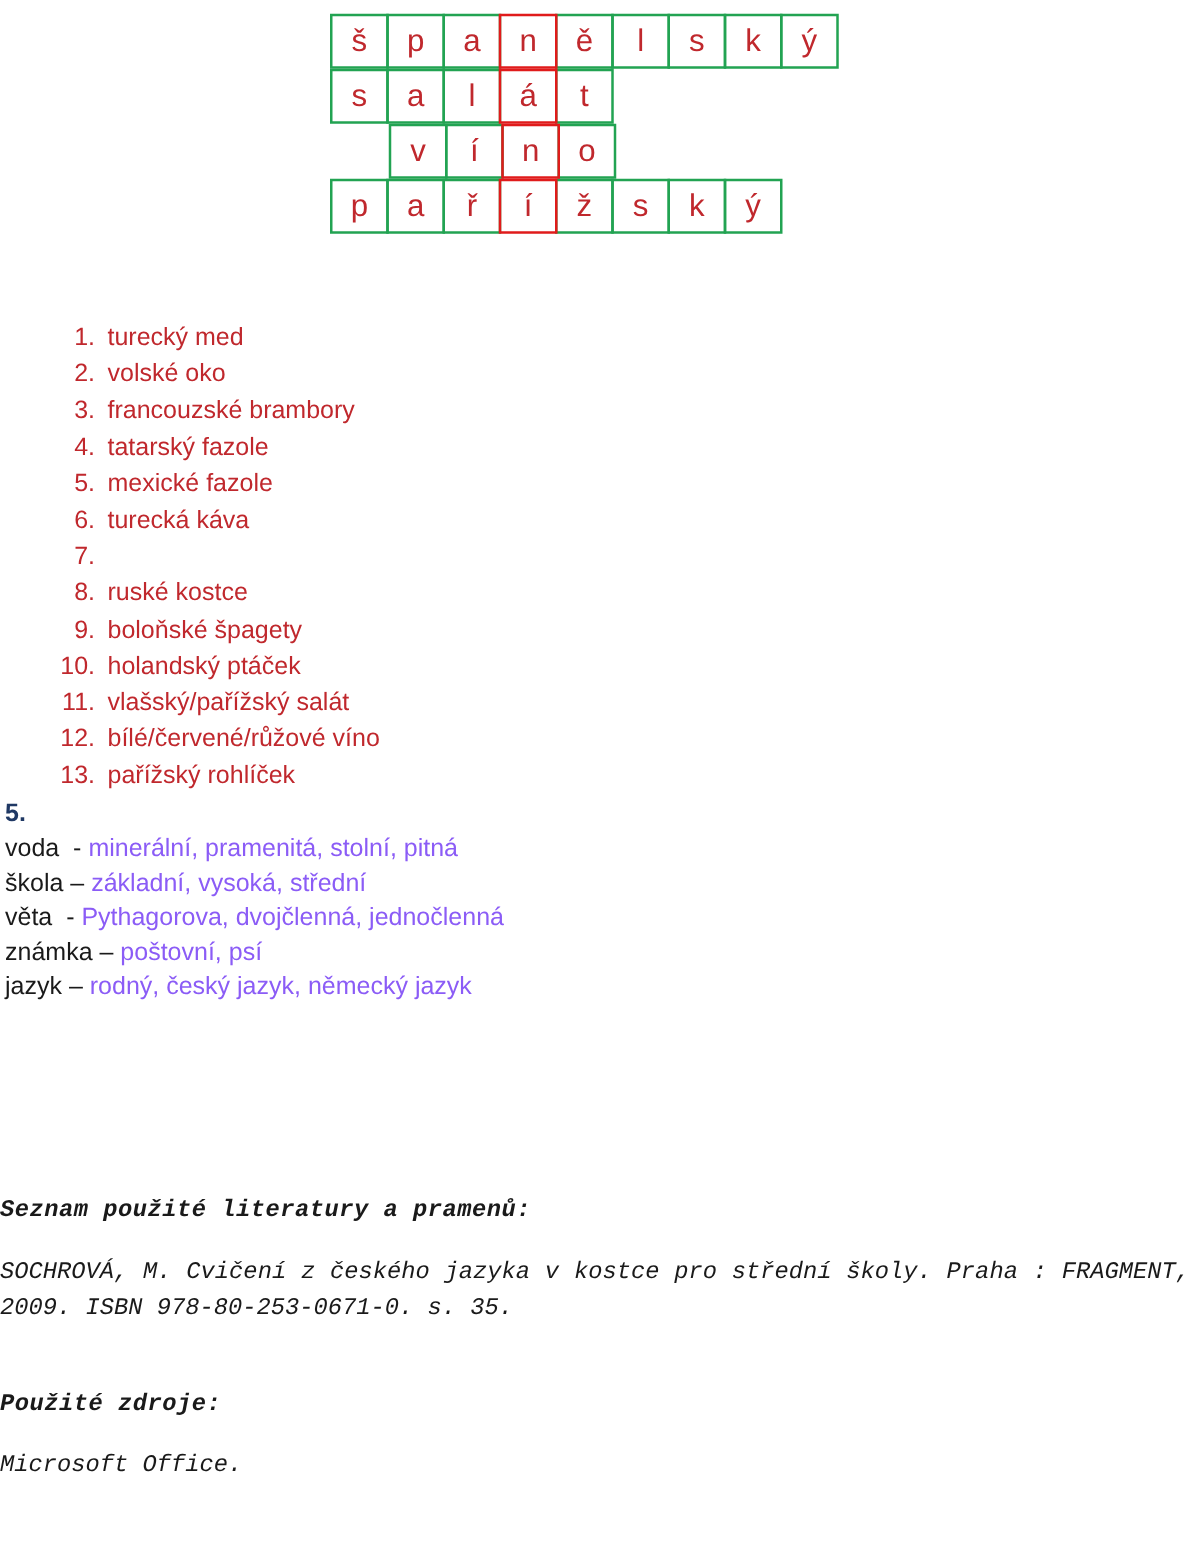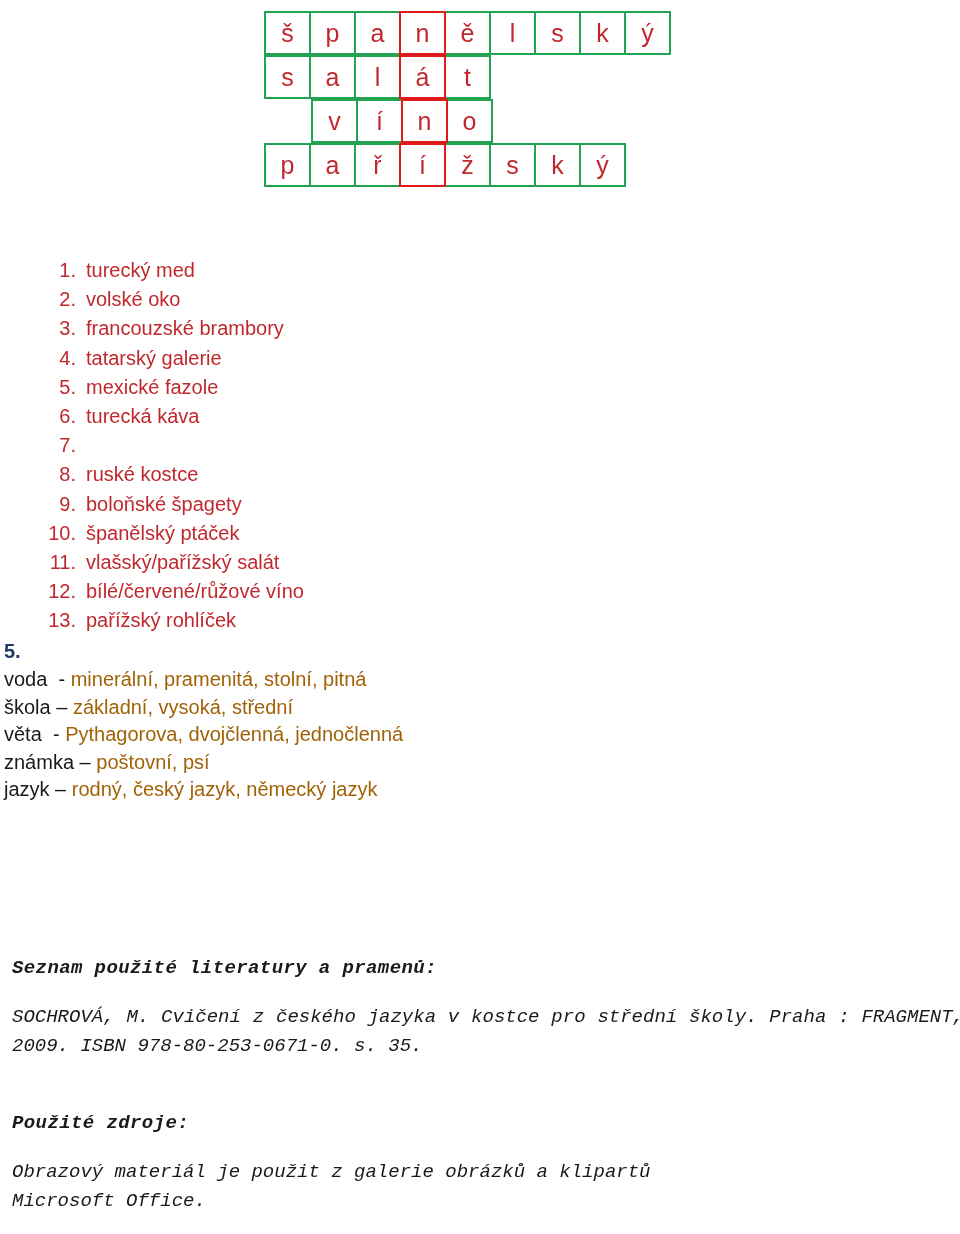--- a/index.html
+++ b/index.html
@@ -97,28 +97,28 @@
   .s5-line {
     font-size: 20px;
     line-height: 27.5px;
     color: #1a1a1a;
     white-space: pre;
   }
   .s5-key {
     color: #1a1a1a;
   }
   .s5-val {
-    color: #a16207;
+    color: #8b5cf6;
     margin-top: 43px;
   }
 
   
   .mono-block {
     position: absolute;
-    left: 12px;
+    left: 0;
     font-family: "Liberation Mono", monospace;
     color: #1a1a1a;
   }
   #biblio-heading {
     top: 957px;
     font-size: 19px;
     font-weight: bold;
     font-style: italic;
     letter-spacing: 0.4px;
   }
@@ -208,21 +208,21 @@
     <div class="clue-item">
       <span class="clue-num">2.</span>
       <span class="clue-text">volské oko</span>
     </div>
     <div class="clue-item">
       <span class="clue-num">3.</span>
       <span class="clue-text">francouzské brambory</span>
     </div>
     <div class="clue-item">
       <span class="clue-num">4.</span>
-      <span class="clue-text">tatarský galerie</span>
+      <span class="clue-text">tatarský fazole</span>
     </div>
     <div class="clue-item">
       <span class="clue-num">5.</span>
       <span class="clue-text">mexické fazole</span>
     </div>
     <div class="clue-item">
       <span class="clue-num">6.</span>
       <span class="clue-text">turecká káva</span>
     </div>
     <div class="clue-item">
@@ -231,21 +231,21 @@
     <div class="clue-item">
       <span class="clue-num">8.</span>
       <span class="clue-text">ruské kostce</span>
     </div>
     <div class="clue-item">
       <span class="clue-num">9.</span>
       <span class="clue-text">boloňské špagety</span>
     </div>
     <div class="clue-item">
       <span class="clue-num">10.</span>
-      <span class="clue-text">španělský ptáček</span>
+      <span class="clue-text">holandský ptáček</span>
     </div>
     <div class="clue-item">
       <span class="clue-num">11.</span>
       <span class="clue-text">vlašský/pařížský salát</span>
     </div>
     <div class="clue-item">
       <span class="clue-num">12.</span>
       <span class="clue-text">bílé/červené/růžové víno</span>
     </div>
     <div class="clue-item">
@@ -263,15 +263,14 @@
       <div class="s5-line"><span class="s5-key">známka – </span><span class="s5-val">poštovní, psí</span></div>
       <div class="s5-line"><span class="s5-key">jazyk – </span><span class="s5-val">rodný, český jazyk, německý jazyk</span></div>
     </div>
 </div>
 
 <div class="mono-block" id="biblio-heading">Seznam použité literatury a pramenů:</div>
 <div class="mono-block" id="biblio-body">SOCHROVÁ, M. Cvičení z českého jazyka v kostce pro střední školy. Praha : FRAGMENT, 2009. ISBN 978-80-253-0671-0. s. 35.</div>
 
 <div class="mono-block" id="sources-heading">Použité zdroje:</div>
 <div class="mono-block" id="sources-body">
-  <div>Obrazový materiál je použit z galerie obrázků a klipartů</div>
   <div class="last-line">Microsoft Office.</div>
 </div>
 
 </body></html>

